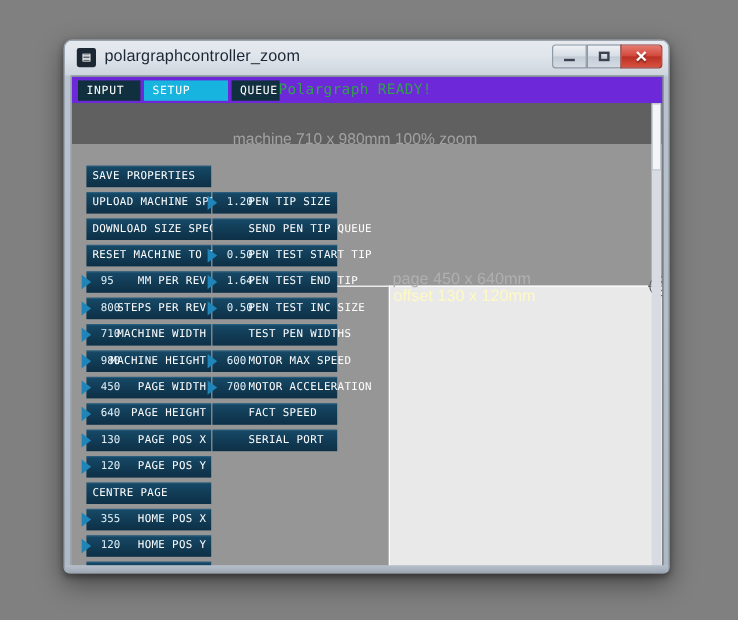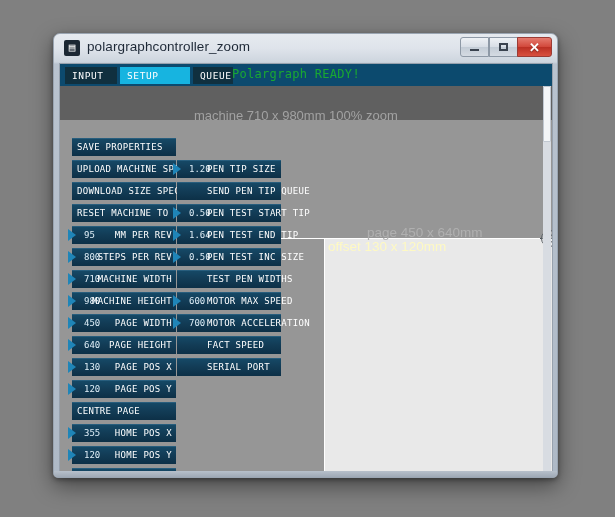--- a/index.html
+++ b/index.html
@@ -148,21 +148,21 @@
     box-sizing: border-box;
     z-index: 4;
   }
 
   
   #tabbar {
     position: absolute;
     left: 0; top: 0;
     width: 100%;
     height: 22px;
-    background: #0c4a6e;
+    background: #6d28d9;
   }
 
   .tab {
     position: absolute;
     top: 3px;
     height: 17px;
     line-height: 17px;
     font-family: "DejaVu Sans Mono", monospace;
     font-size: 9.5px;
     letter-spacing: 0.6px;
@@ -233,21 +233,20 @@
   }
 
   #page-label {
     position: absolute;
     left: 267px;
     top: 139px;
     font-family: "Liberation Sans", sans-serif;
     font-size: 13.5px;
     color: #b0b0b0;
     white-space: nowrap;
-    margin-left: 40px;
   }
 
   #offset-label {
     position: absolute;
     left: 268px;
     top: 153px;
     font-family: "Liberation Sans", sans-serif;
     font-size: 13.5px;
     color: #fef9c3;
     white-space: nowrap;

